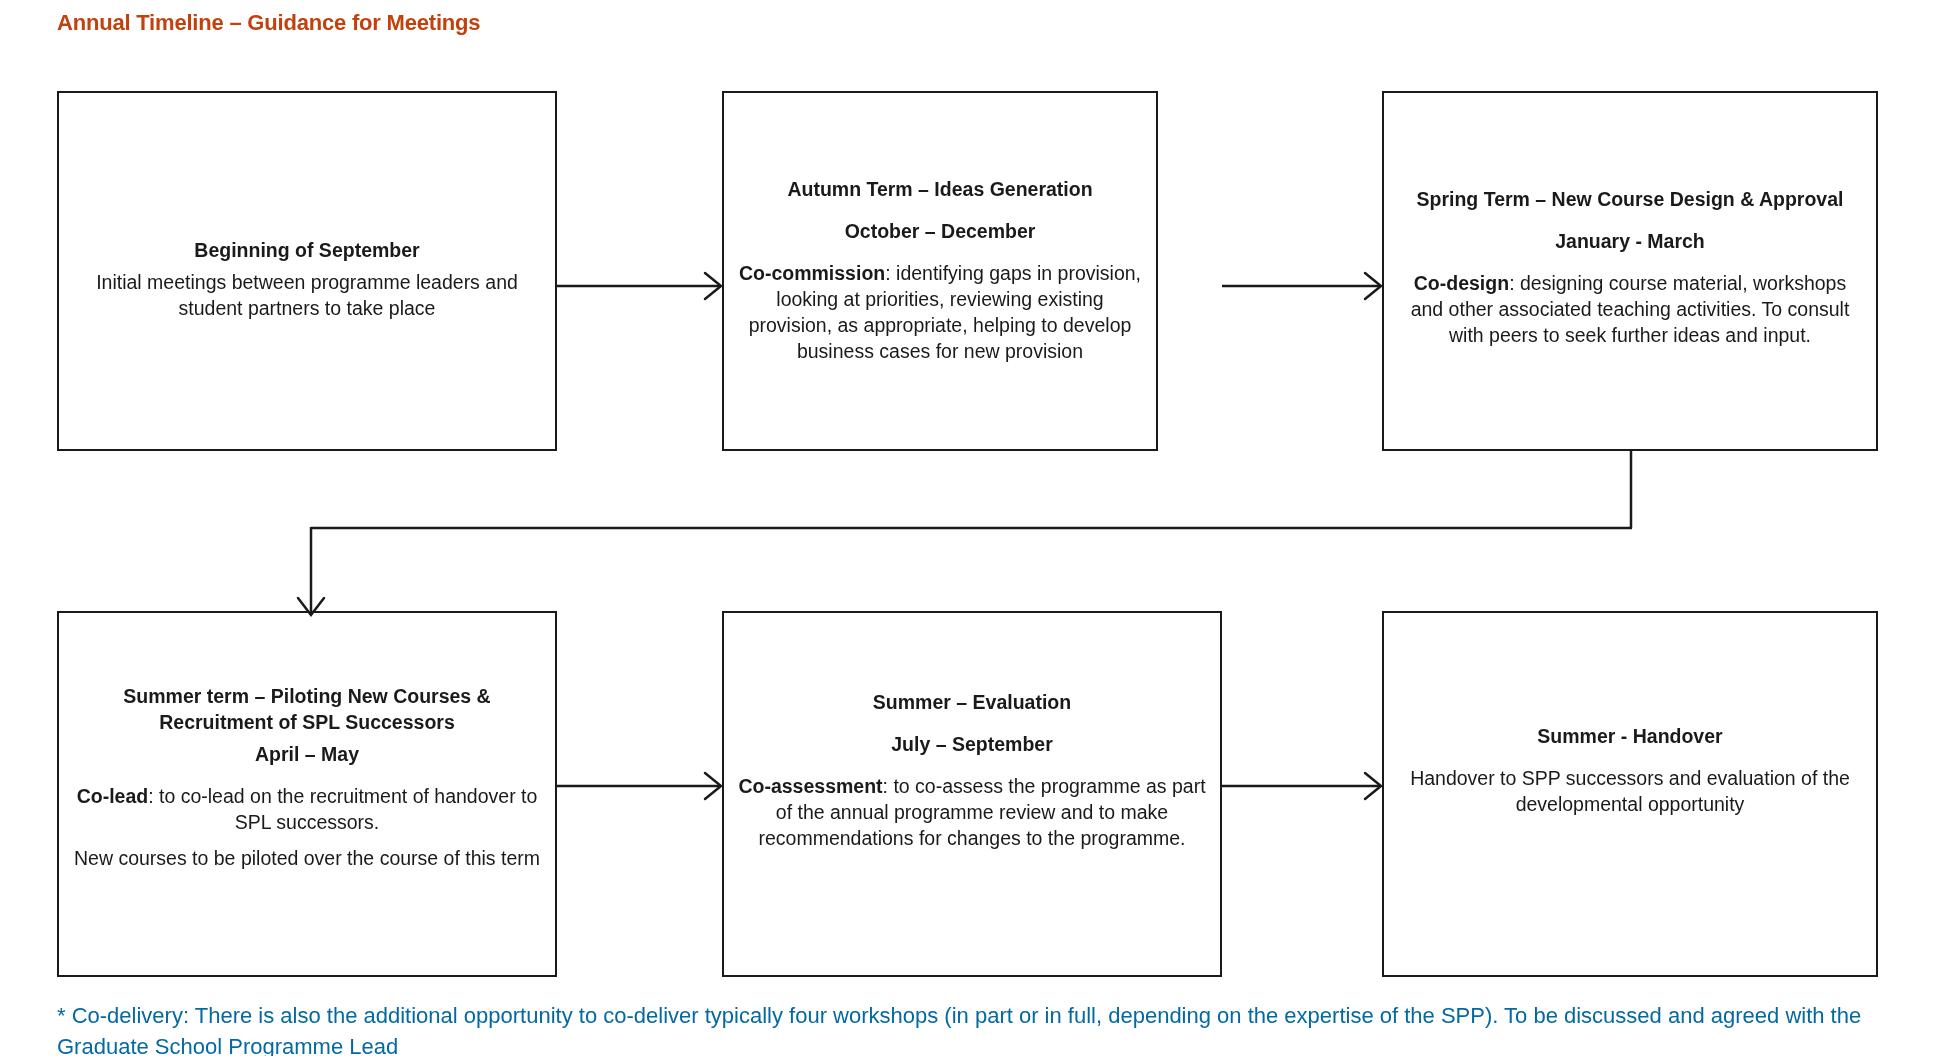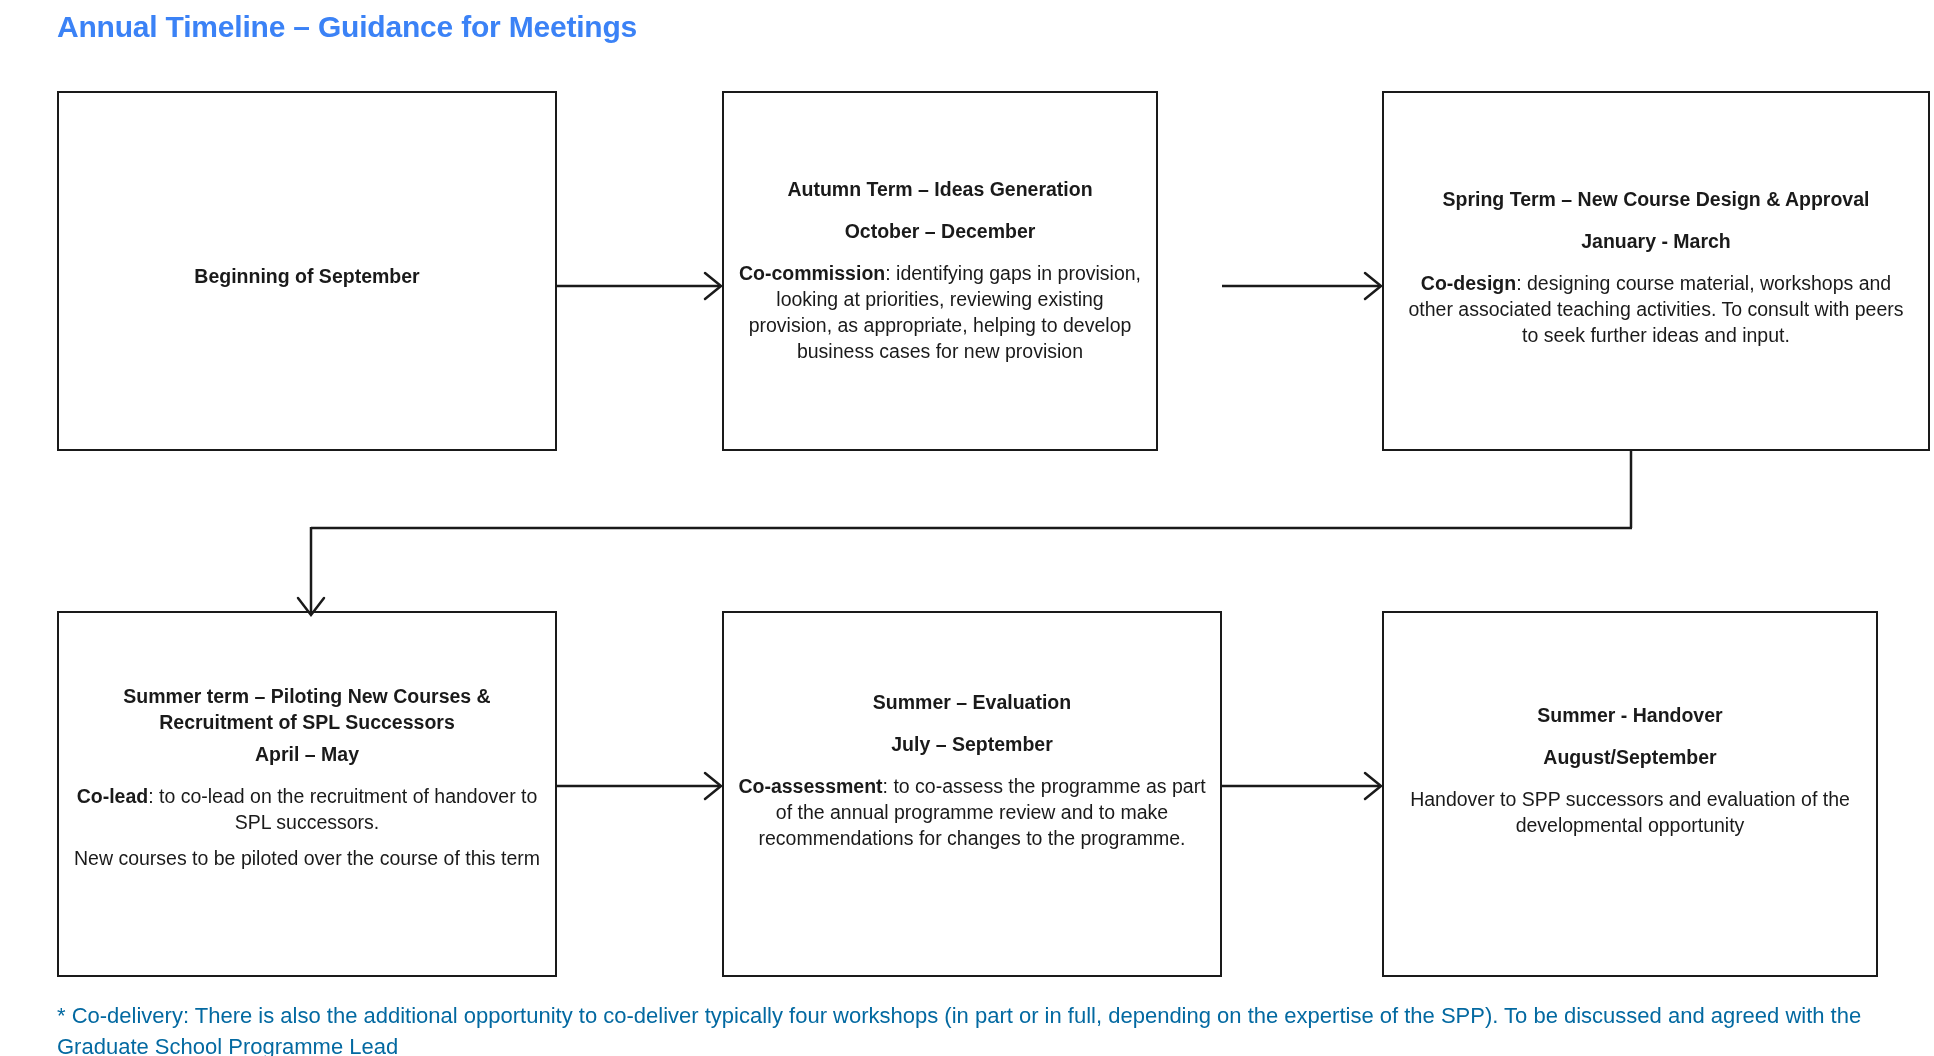--- a/index.html
+++ b/index.html
@@ -18,24 +18,24 @@
     height: 1056px;
     background: #ffffff;
     overflow: hidden;
   }
 
   
   #page-title {
     position: absolute;
     left: 57px;
     top: 10px;
-    font-size: 30px;
+    font-size: 22px;
     font-weight: bold;
     letter-spacing: -0.2px;
-    color: #3b82f6;
+    color: #c2410c;
     white-space: nowrap;
   }
 
   
   .flow-box {
     position: absolute;
     box-sizing: border-box;
     border: 2.5px solid #1a1a1a;
     background: #ffffff;
     display: flex;
@@ -58,21 +58,21 @@
     margin-bottom: 16px;
   }
   .flow-box .para.heading.tight { margin-bottom: 6px; }
   .flow-box .lead {
     font-weight: bold;
   }
 
   
   #box-1 { left: 57px;   top: 91px;  width: 500px; height: 360px; }
   #box-2 { left: 722px;  top: 91px;  width: 436px; height: 360px; align-items: flex-end; }
-  #box-3 { left: 1382px; top: 91px;  width: 548px; height: 360px; }
+  #box-3 { left: 1382px; top: 91px;  width: 496px; height: 360px; }
   #box-4 { left: 57px;   top: 611px; width: 500px; height: 366px; }
   #box-5 { left: 722px;  top: 611px; width: 500px; height: 366px; }
   #box-6 { left: 1382px; top: 611px; width: 496px; height: 366px; }
 
   
   #box-1 .stack { margin-top: 18px; width: 100%; }
   #box-3 .stack { margin-bottom: 6px; width: 100%; }
   #box-6 .stack { margin-bottom: 46px; width: 100%; }
   #box-5 .stack { margin-bottom: 46px; width: 100%; }
   #box-4 .stack { margin-bottom: 32px; width: 100%; }
@@ -99,20 +99,21 @@
 </head>
 <body>
 
 <div id="canvas">
 
   <div id="page-title">Annual Timeline – Guidance for Meetings</div>
 
   <div class="flow-box" id="box-1">
     <div class="stack">
       <p class="para heading tight">Beginning of September</p>
+      <p class="para">Initial meetings between programme  leaders and student partners to take place</p>
     </div>
   </div>
 
   <div class="flow-box" id="box-2">
     <div class="stack">
       <p class="para heading">Autumn Term – Ideas Generation</p>
       <p class="para heading">October – December</p>
       <p class="para"><span class="lead">Co-commission</span><span>: identifying gaps in provision, looking at priorities, reviewing existing provision, as appropriate, helping to develop business cases for new provision</span></p>
     </div>
   </div>
@@ -138,21 +139,20 @@
     <div class="stack">
       <p class="para heading">Summer – Evaluation</p>
       <p class="para heading">July – September</p>
       <p class="para"><span class="lead">Co-assessment</span><span>: to co-assess the programme as part of the annual programme  review and to make recommendations  for changes to the programme.</span></p>
     </div>
   </div>
 
   <div class="flow-box" id="box-6">
     <div class="stack">
       <p class="para heading">Summer - Handover</p>
-      <p class="para heading">August/September</p>
       <p class="para">Handover to SPP successors and evaluation of the developmental opportunity</p>
     </div>
   </div>
 
   <div class="connector" style="left:557px; top:256px; width:170px; height:60px;">
     <svg width="170" height="60" viewBox="0 0 170 60">
       <line x1="0" y1="30" x2="162" y2="30" stroke="#1a1a1a" stroke-width="2.5"></line>
       <polyline points="148,17 164,30 148,43" fill="none" stroke="#1a1a1a" stroke-width="2.5" stroke-linecap="round" stroke-linejoin="miter"></polyline>
     </svg>
   </div>

